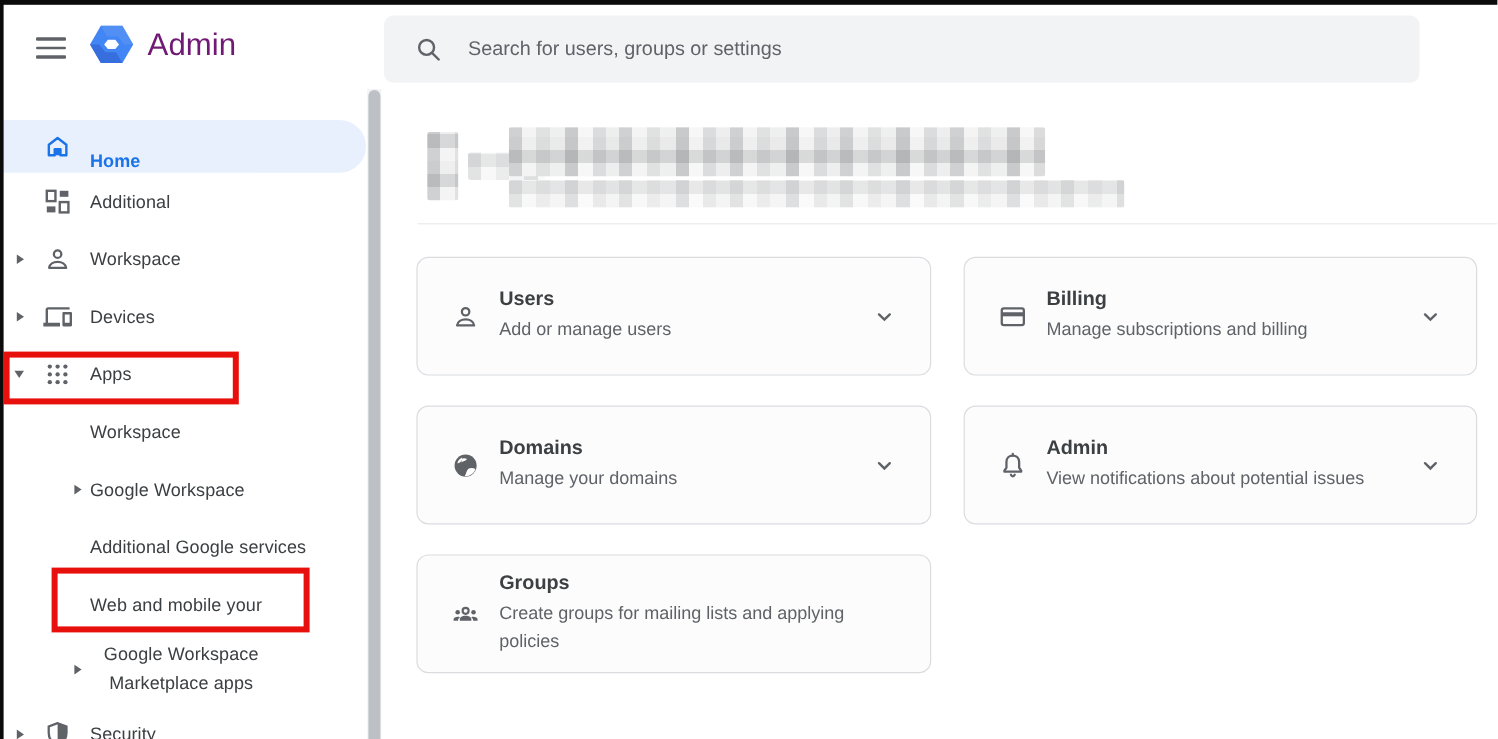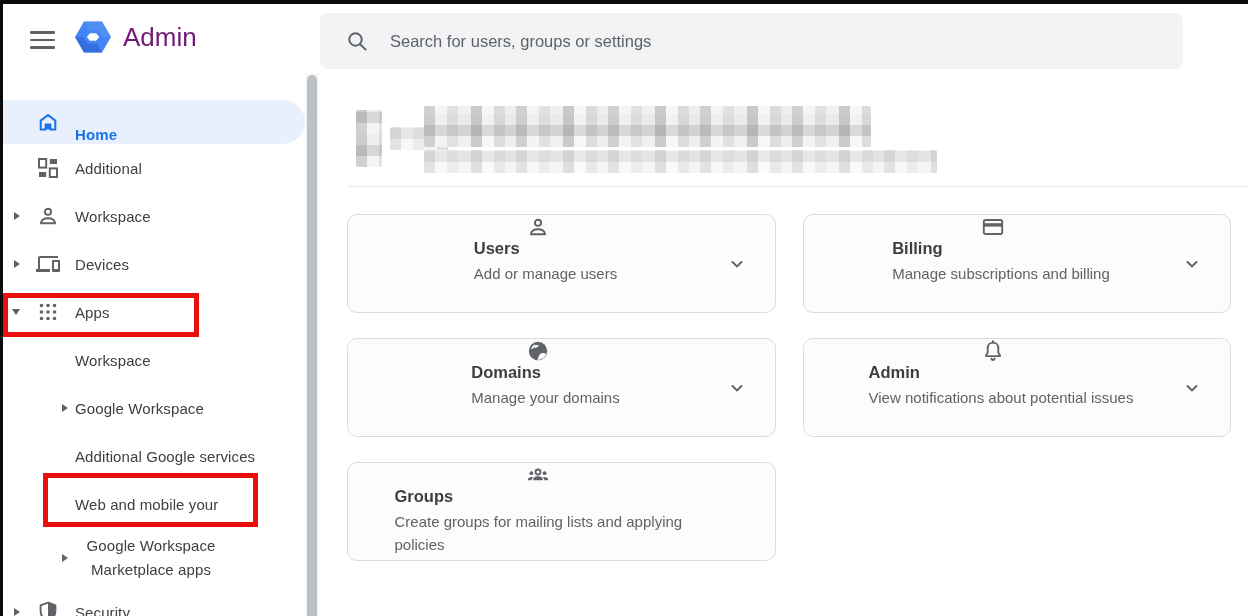--- a/index.html
+++ b/index.html
@@ -60,21 +60,21 @@
   .px.light { opacity:.6; }
   .px-avatar { position:absolute; left:38px; top:36px; width:26px; height:57px; }
   .px-label  { position:absolute; left:72px; top:53px; width:64px; height:23px; }
   .px-line1  { position:absolute; left:106px; top:32px; width:447px; height:41px; }
   .px-line2  { position:absolute; left:106px; top:76px; width:513px; height:23px; }
   .divider { position:absolute; left:30px; top:112px; width:900px; height:0; border-top:1.5px solid #e8eaed; }
 
   .cards { position:absolute; left:29px; top:140px; width:884px; display:grid;
     grid-template-columns:429px 428px; column-gap:27px; row-gap:25px; grid-auto-rows:99px; }
   .card { position:relative; background:#fcfcfc; border:1px solid #dadce0; border-radius:10px;
-    display:flex; align-items:center; padding:0 60px 0 28px; cursor:pointer;flex-direction:column; }
+    display:flex; align-items:center; padding:0 60px 0 28px; cursor:pointer; }
   .card.no-chevron { }
   .card-icon { width:24px; height:24px; flex:0 0 24px; margin-right:16px; }
   .card-title { font-size:16.5px; font-weight:700; color:#3c4043; margin-bottom:4px; }
   .card-sub { font-size:15px; color:#5f6368; line-height:1.55; max-width:302px; }
   .chevron { position:absolute; right:26px; top:50%; transform:translateY(-50%); width:24px; height:24px; }
 
   svg { display:block; }
 </style>
 </head>
 <body>

